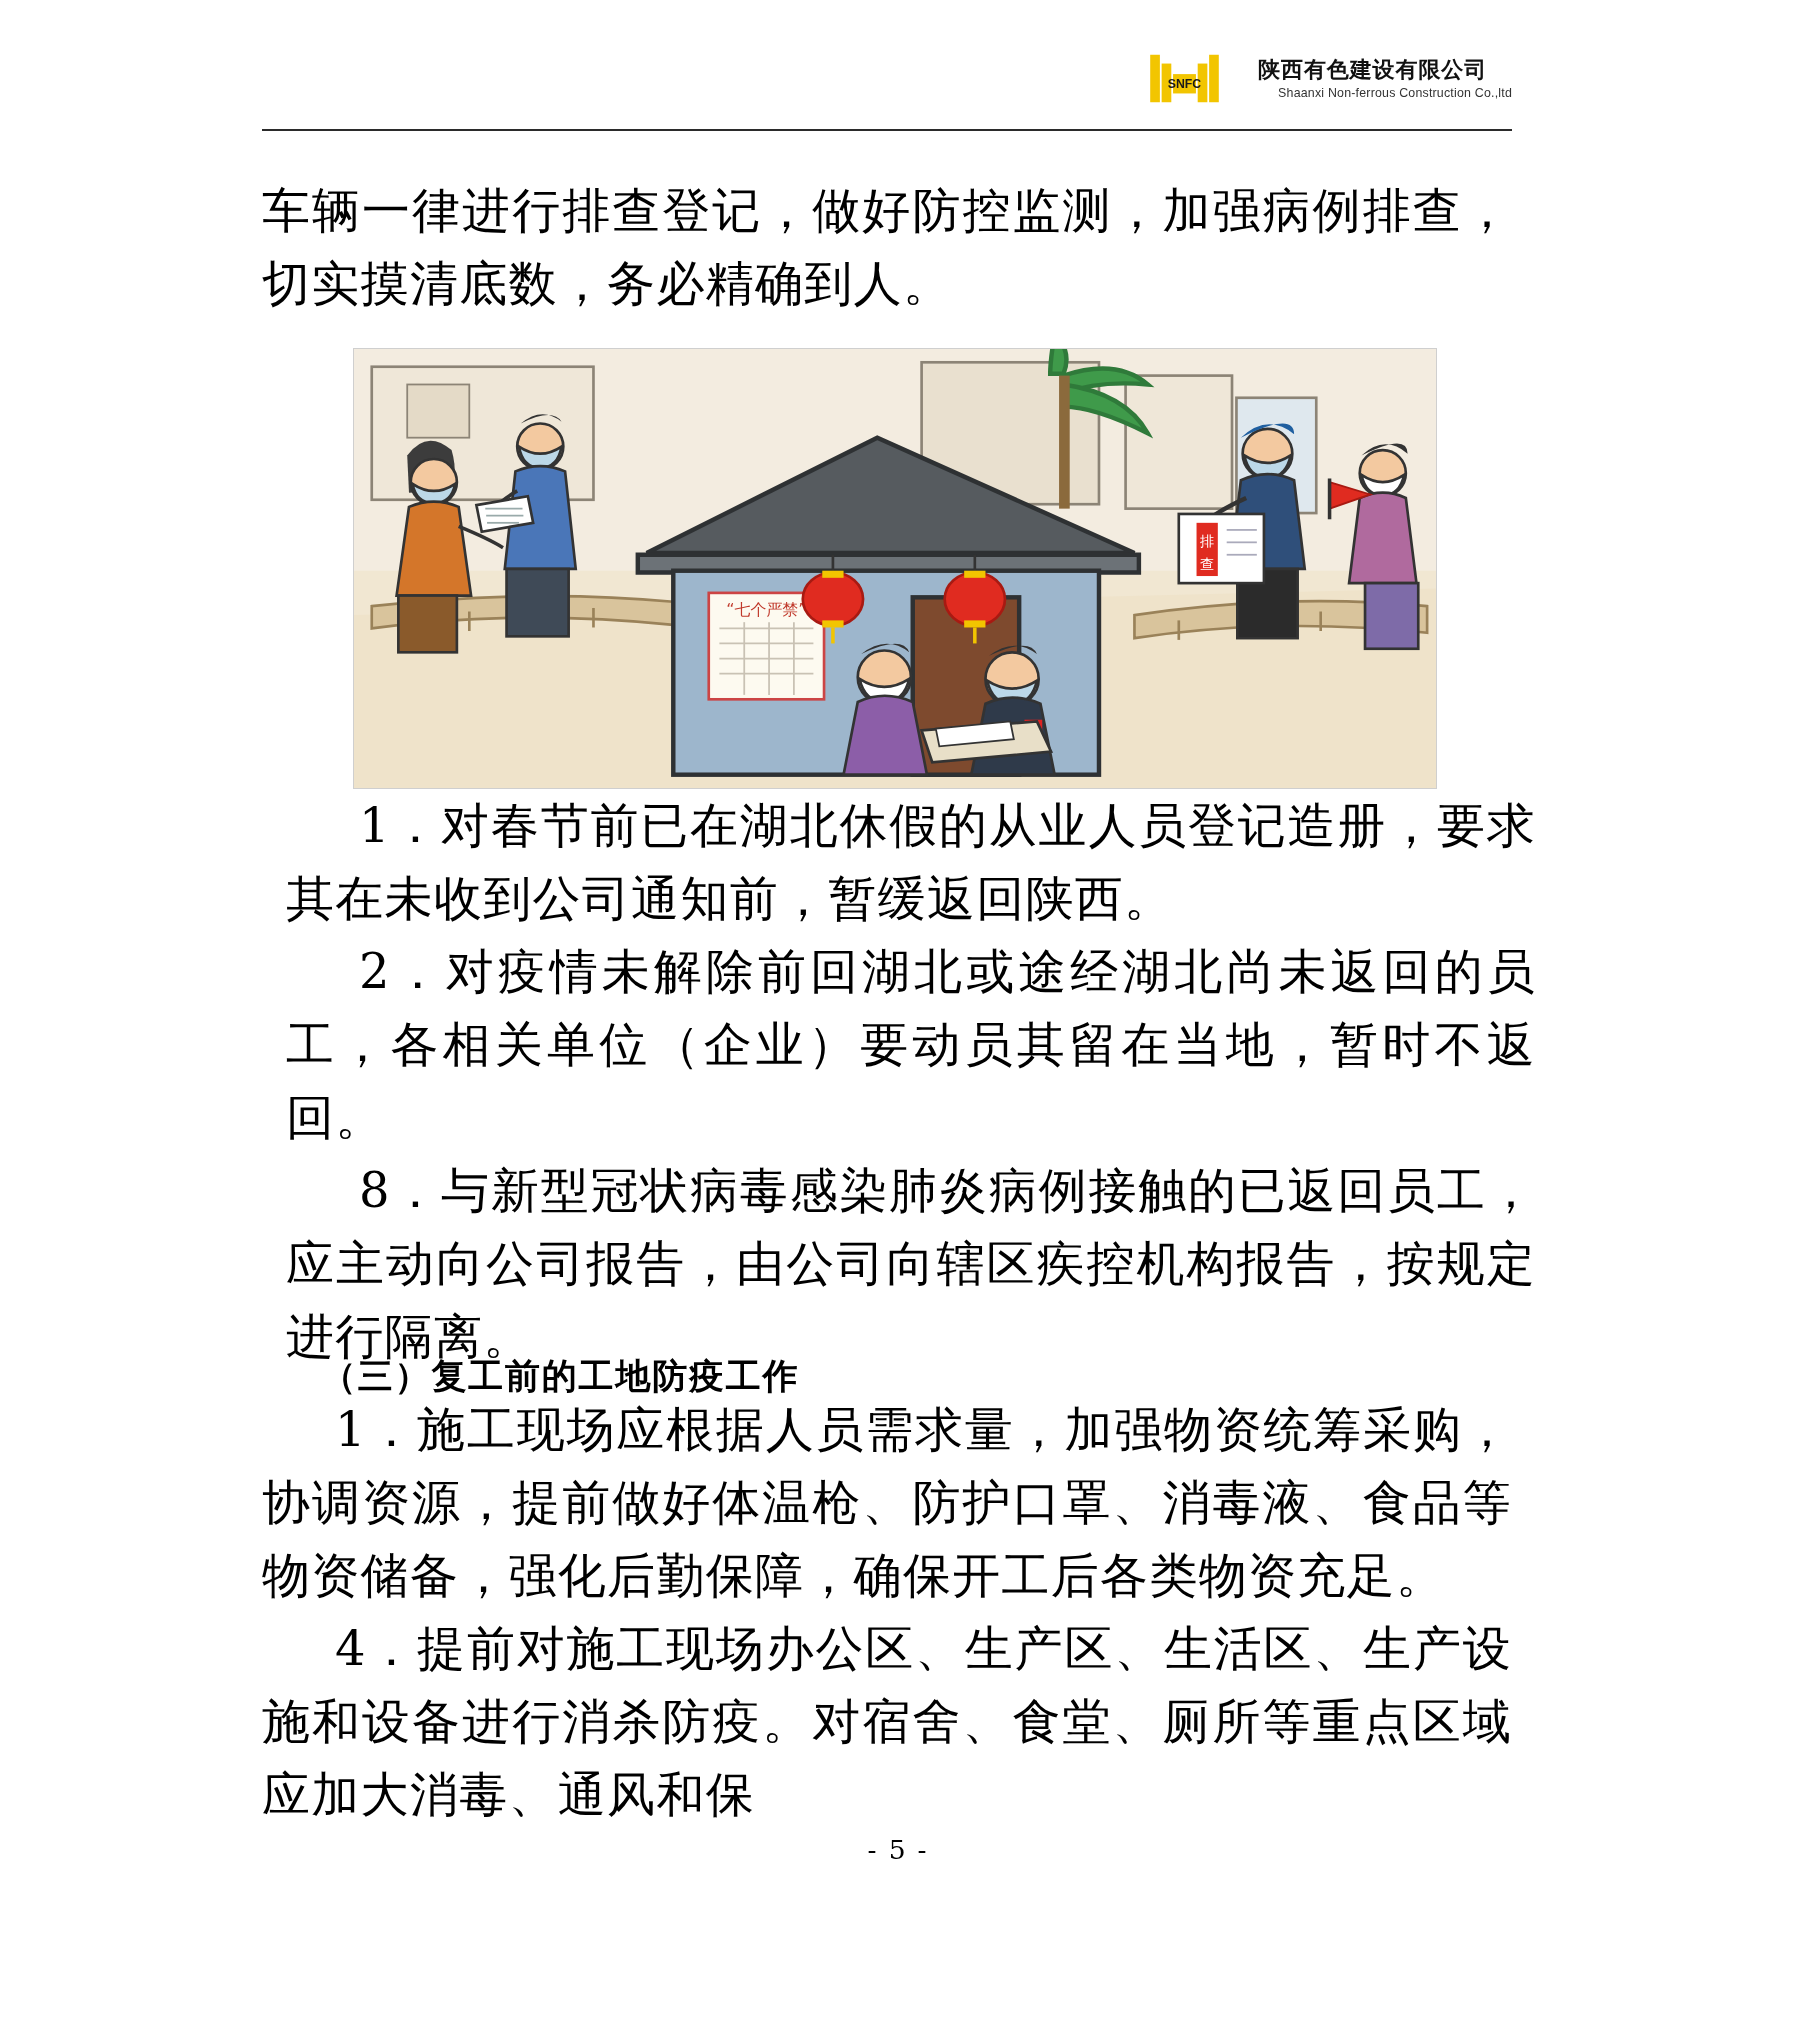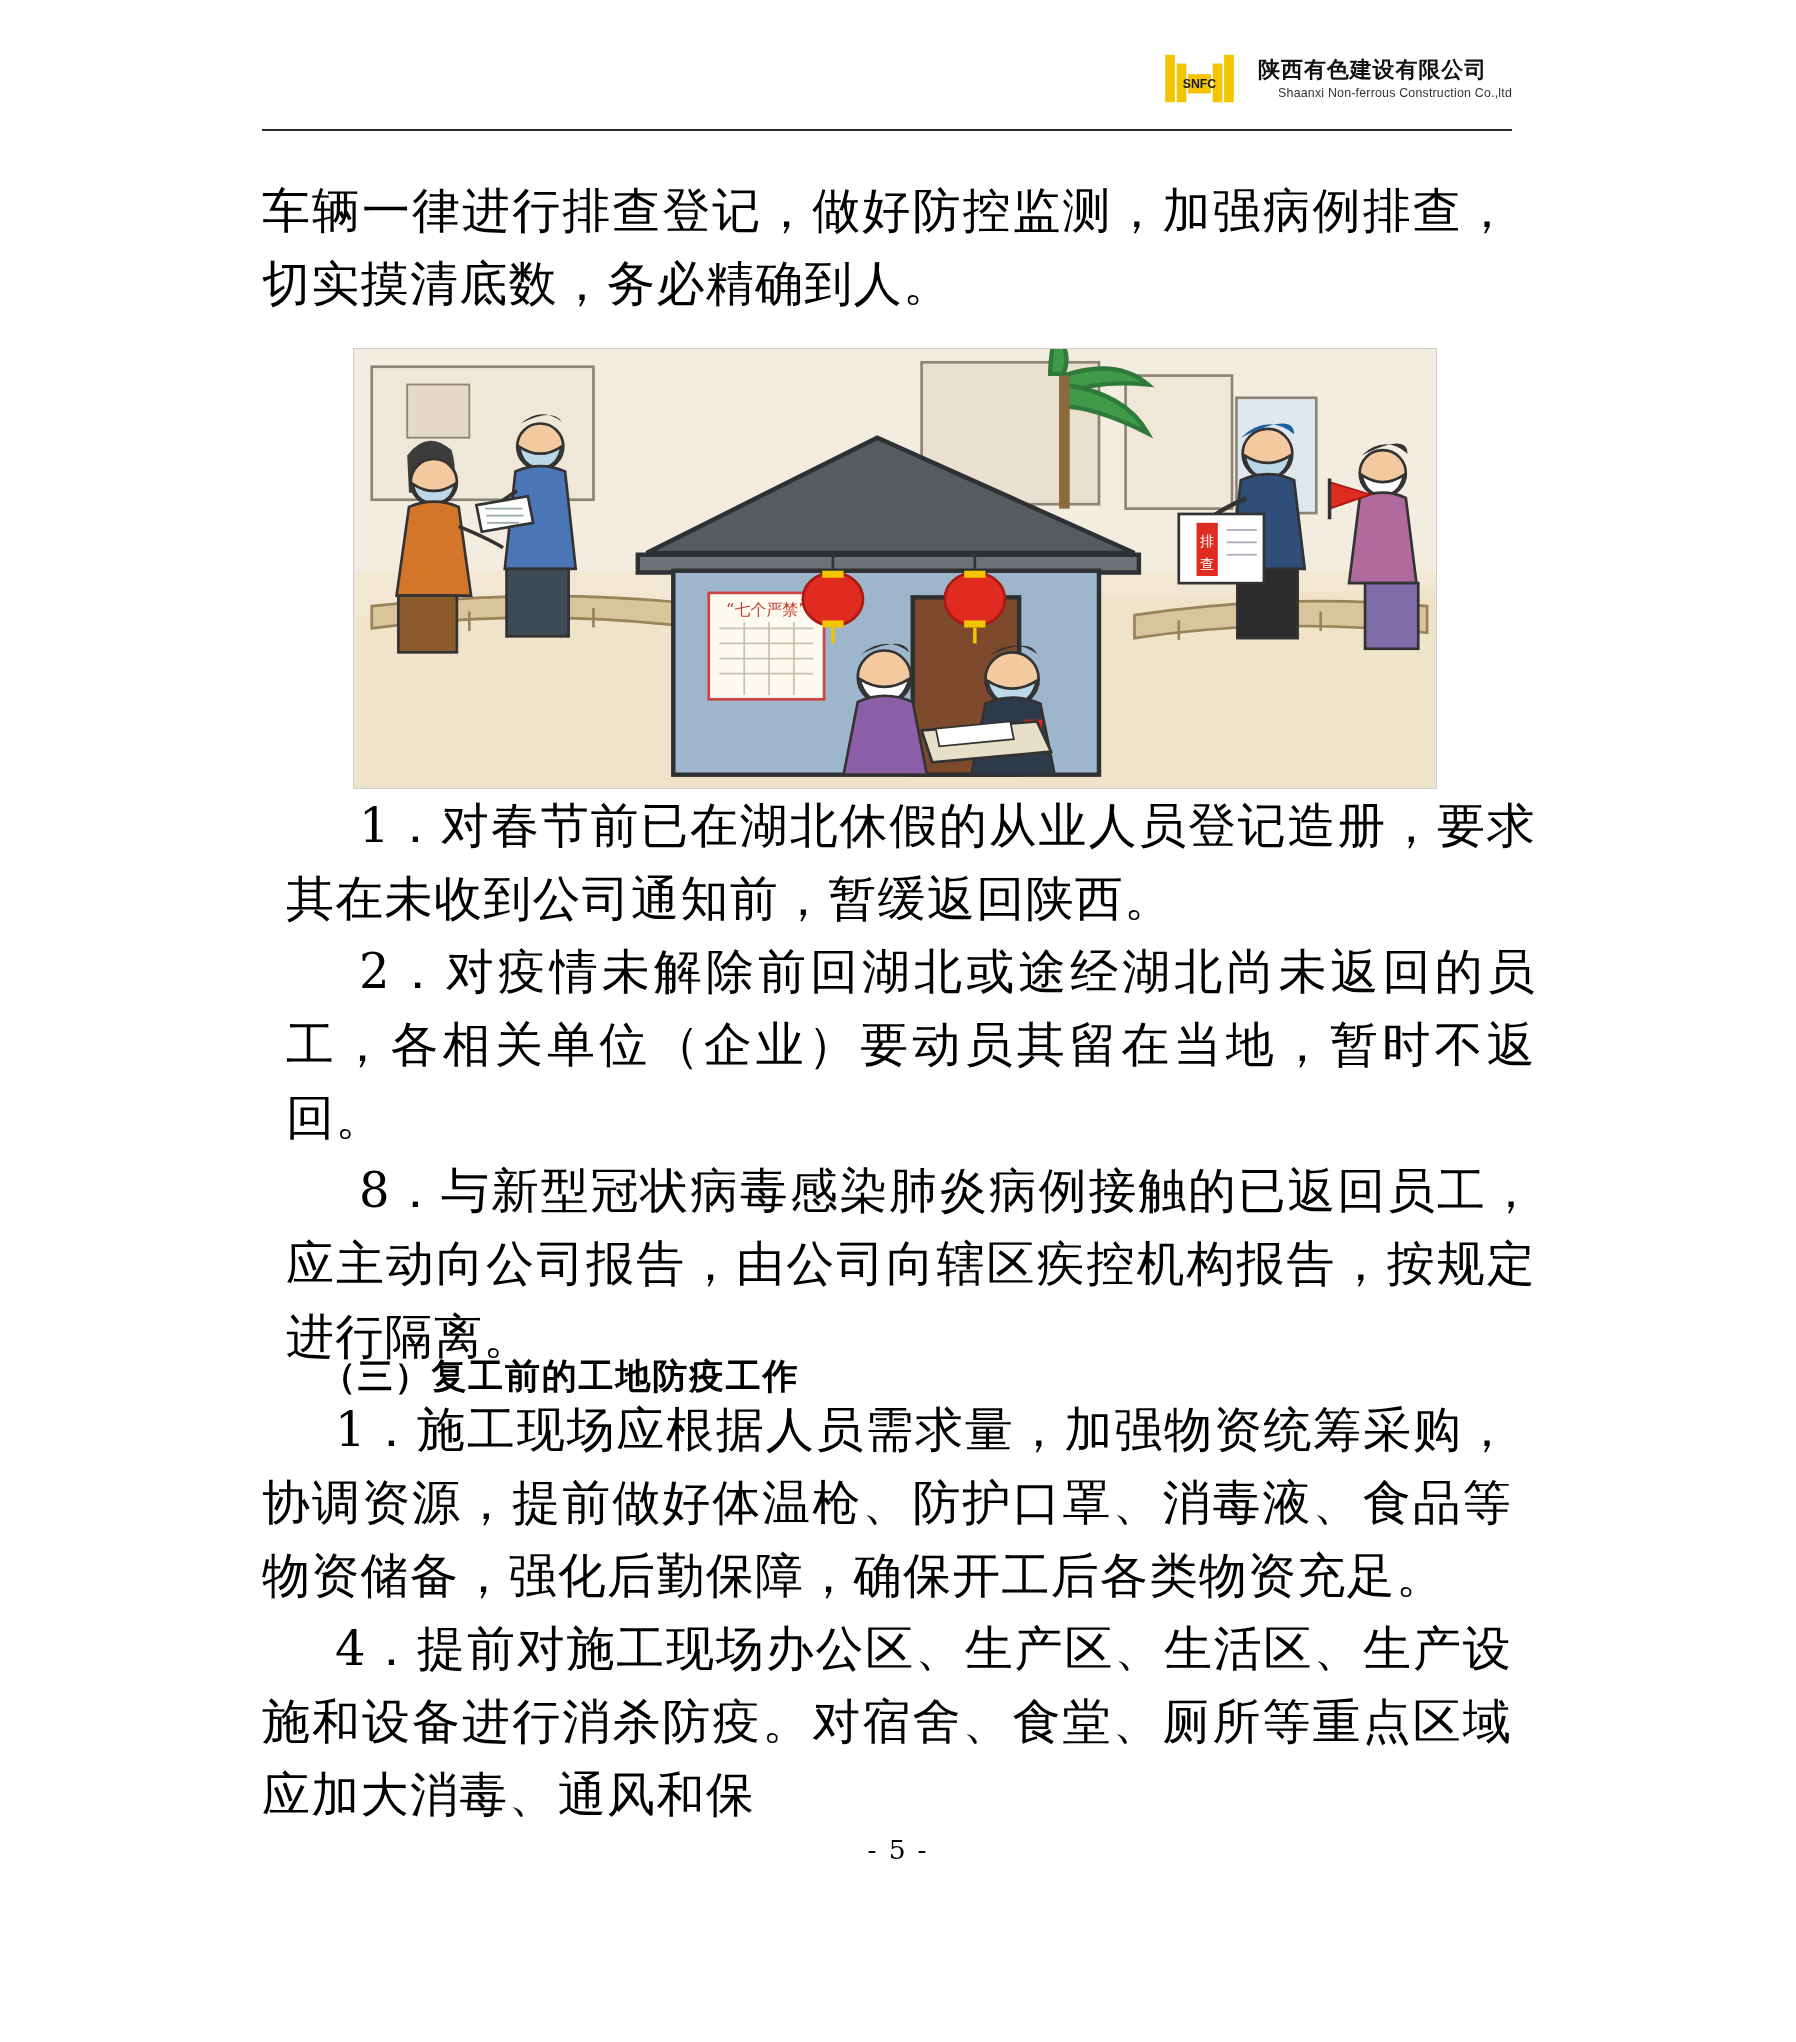--- a/index.html
+++ b/index.html
@@ -29,21 +29,21 @@
     top: 53px;
     width: 1250px;
     height: 80px;
   }
   .header-logo-block {
     position: absolute;
     right: 0px;
     top: 0px;
     display: flex;
     align-items: center;
-    gap: 12px;
+    gap: 27px;
   }
   .logo-mark {
     position: relative;
     width: 69px;
     height: 51px;
     display: block;
   }
   .header-texts {
     display: flex;
     flex-direction: column;

